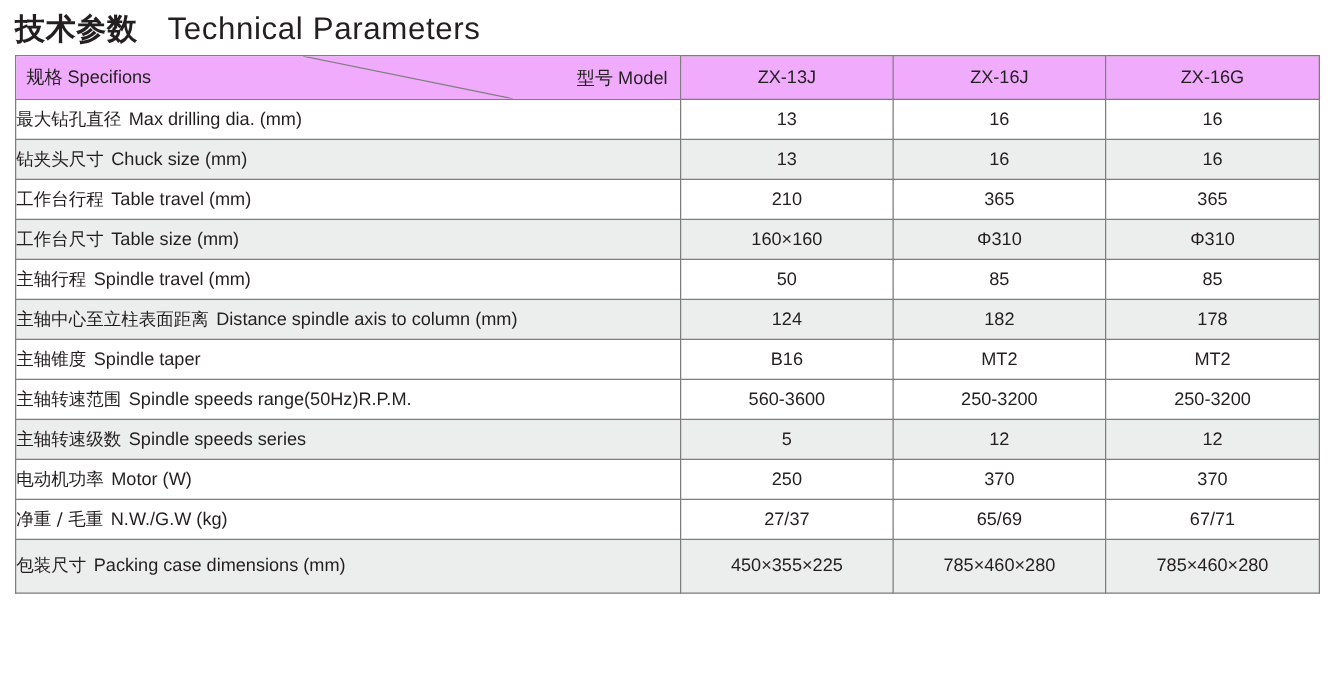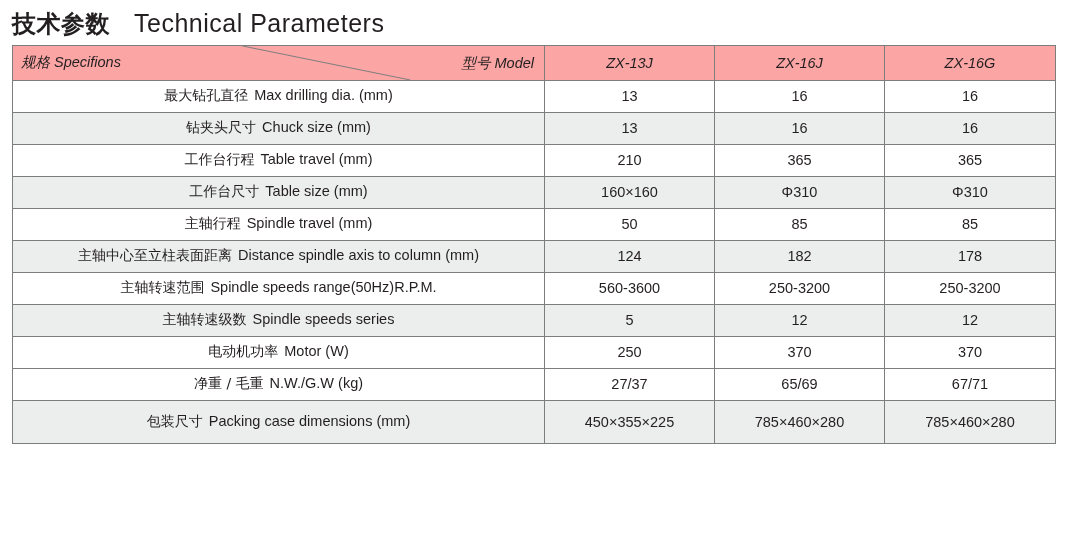--- a/index.html
+++ b/index.html
@@ -54,42 +54,41 @@
     vertical-align: middle;
     background: #ffffff;
   }
   tr.odd td {
     background: #eceded;
   }
   tr.even td {
     background: #ffffff;
   }
   td.label {
-    text-align: center;
+    text-align: left;
     padding: 0 6px 0 8px;
     height: 31px;
   }
   td.val {
     text-align: center;
     height: 31px;
   }
   .cnlabel {
     font-family: "DejaVu Sans", sans-serif;
     font-size: 14px;
   }
   .enlabel {
     font-family: "Liberation Sans", sans-serif;
     font-size: 14.5px;
     margin-left: 6px;
   }
   
   tr.header td {
-    background: #fca5a5;
+    background: #f0abfc;
     height: 34px;
-    font-style: italic;
   }
   td.header-spec {
     position: relative;
     padding: 0;
     overflow: hidden;
   }
   td.header-spec .diag {
     position: absolute;
     left: 0;
     top: 0;
@@ -188,20 +187,26 @@
         <td class="val">85</td>
       </tr>
 
       <tr class="odd">
         <td class="label"><span class="cnlabel">主轴中心至立柱表面距离</span><span class="enlabel">Distance spindle axis to column (mm)</span></td>
         <td class="val">124</td>
         <td class="val">182</td>
         <td class="val">178</td>
       </tr>
 
+      <tr class="even">
+        <td class="label"><span class="cnlabel">主轴锥度</span><span class="enlabel">Spindle taper</span></td>
+        <td class="val">B16</td>
+        <td class="val">MT2</td>
+        <td class="val">MT2</td>
+      </tr>
 
 
       <tr class="even">
         <td class="label"><span class="cnlabel">主轴转速范围</span><span class="enlabel">Spindle speeds range(50Hz)R.P.M.</span></td>
         <td class="val">560-3600</td>
         <td class="val">250-3200</td>
         <td class="val">250-3200</td>
       </tr>
 
       <tr class="odd">

